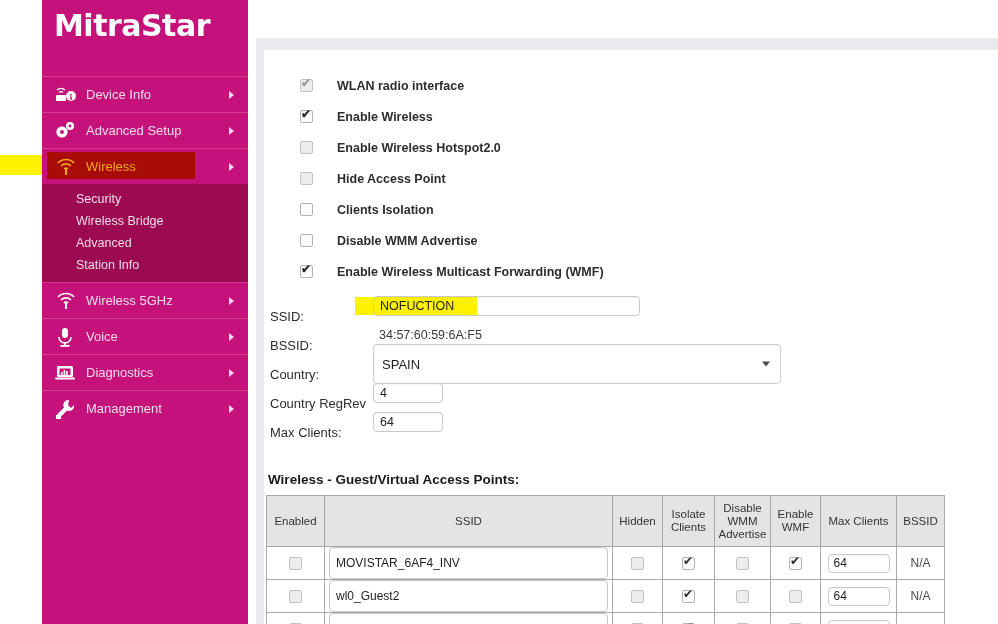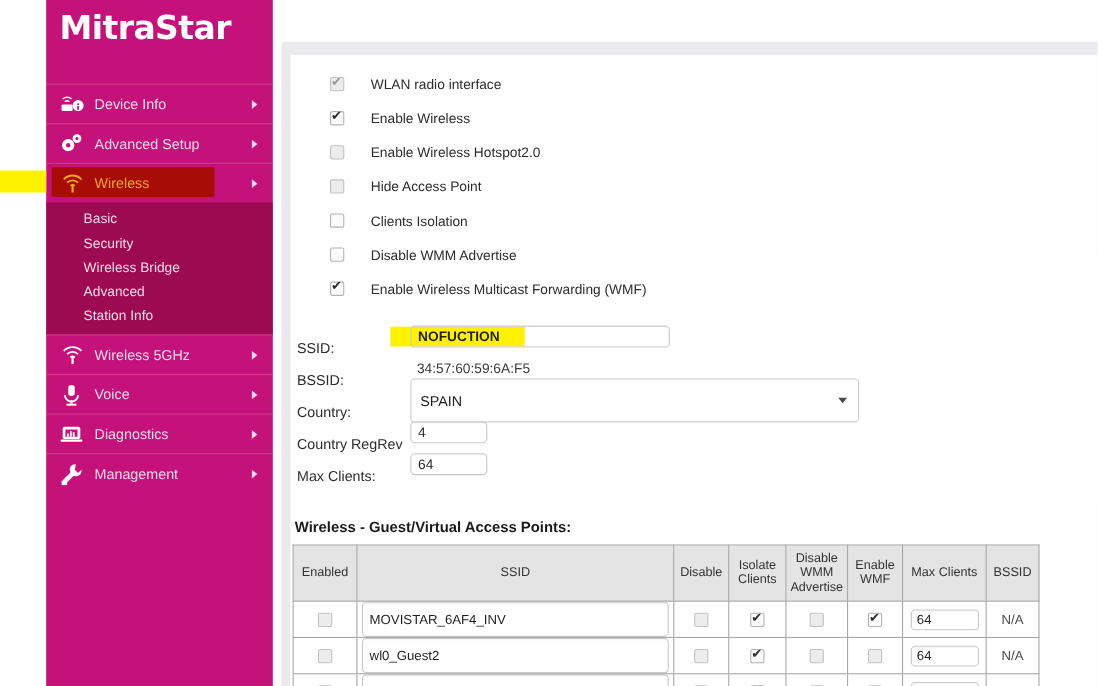--- a/index.html
+++ b/index.html
@@ -132,21 +132,23 @@
     height: 574px;
     background: #ffffff;
     overflow: hidden;
   }
 
   .chk-list {
     padding: 20px 0 0 36px;
   }
   .chk-row {
     display: flex;
+    align-items: center;
     height: 31px;
+    font-weight: bold;
   }
   .cbox {
     width: 13px;
     height: 13px;
     box-sizing: border-box;
     border: 1px solid #b3b3b3;
     border-radius: 2px;
     background: #fbfbfb;
     position: relative;
     flex: 0 0 13px;
@@ -196,21 +198,21 @@
     border: 1px solid #c9c9c9;
     border-radius: 4px;
     background: #ffffff;
     font-size: 12.5px;
     color: #1f1f1f;
     padding: 0 6px;
     display: flex;
     align-items: center;
     box-shadow: inset 0 1px 1px rgba(0,0,0,0.04);
   }
-  #ssid-input { width: 236px; position: relative; z-index: 2; background: transparent; font-weight: bold; }
+  #ssid-input { width: 267px; position: relative; z-index: 2; background: transparent; }
   #ssid-wrap { position: relative; display: flex; align-items: center; }
   #ssid-highlight {
     position: absolute;
     left: -18px;
     top: 1px;
     width: 122px;
     height: 18px;
     background: #fff200;
     z-index: 1;
   }
@@ -351,21 +353,20 @@
               <path d="M11 14 a3 3 0 0 1 4 0" stroke="#f0a81e" stroke-width="1.6" fill="none"></path>
               <path d="M8 11 a7 7 0 0 1 10 0" stroke="#f0a81e" stroke-width="1.6" fill="none"></path>
               <path d="M5 8 a11 11 0 0 1 16 0" stroke="#f0a81e" stroke-width="1.6" fill="none"></path>
               <rect x="12" y="13" width="2" height="7" fill="#f0a81e"></rect>
             </svg>
           </span>
           <span class="nav-label">Wireless</span>
           <span class="nav-arrow"></span>
         </div>
         <div id="submenu">
-          <div class="submenu-item">Basic</div>
           <div class="submenu-item">Security</div>
           <div class="submenu-item">Wireless Bridge</div>
           <div class="submenu-item">Advanced</div>
           <div class="submenu-item">Station Info</div>
         </div>
         <div class="nav-item">
           <span class="nav-icon">
             <svg width="24" height="24" viewBox="0 0 24 24">
               <path d="M11 14 a3 3 0 0 1 4 0" stroke="#ffffff" stroke-width="1.6" fill="none"></path>
               <path d="M8 11 a7 7 0 0 1 10 0" stroke="#ffffff" stroke-width="1.6" fill="none"></path>
@@ -495,21 +496,21 @@
             <col style="width:52px">
             <col style="width:56px">
             <col style="width:50px">
             <col style="width:76px">
             <col style="width:48px">
           </colgroup>
           <thead>
               <tr id="guest-head">
                 <th>Enabled</th>
                 <th>SSID</th>
-                <th>Disable</th>
+                <th>Hidden</th>
                 <th>Isolate Clients</th>
                 <th>Disable WMM Advertise</th>
                 <th>Enable WMF</th>
                 <th>Max Clients</th>
                 <th>BSSID</th>
               </tr>
             </thead>
           <tbody id="guest-body">
               <tr>
                 <td>

